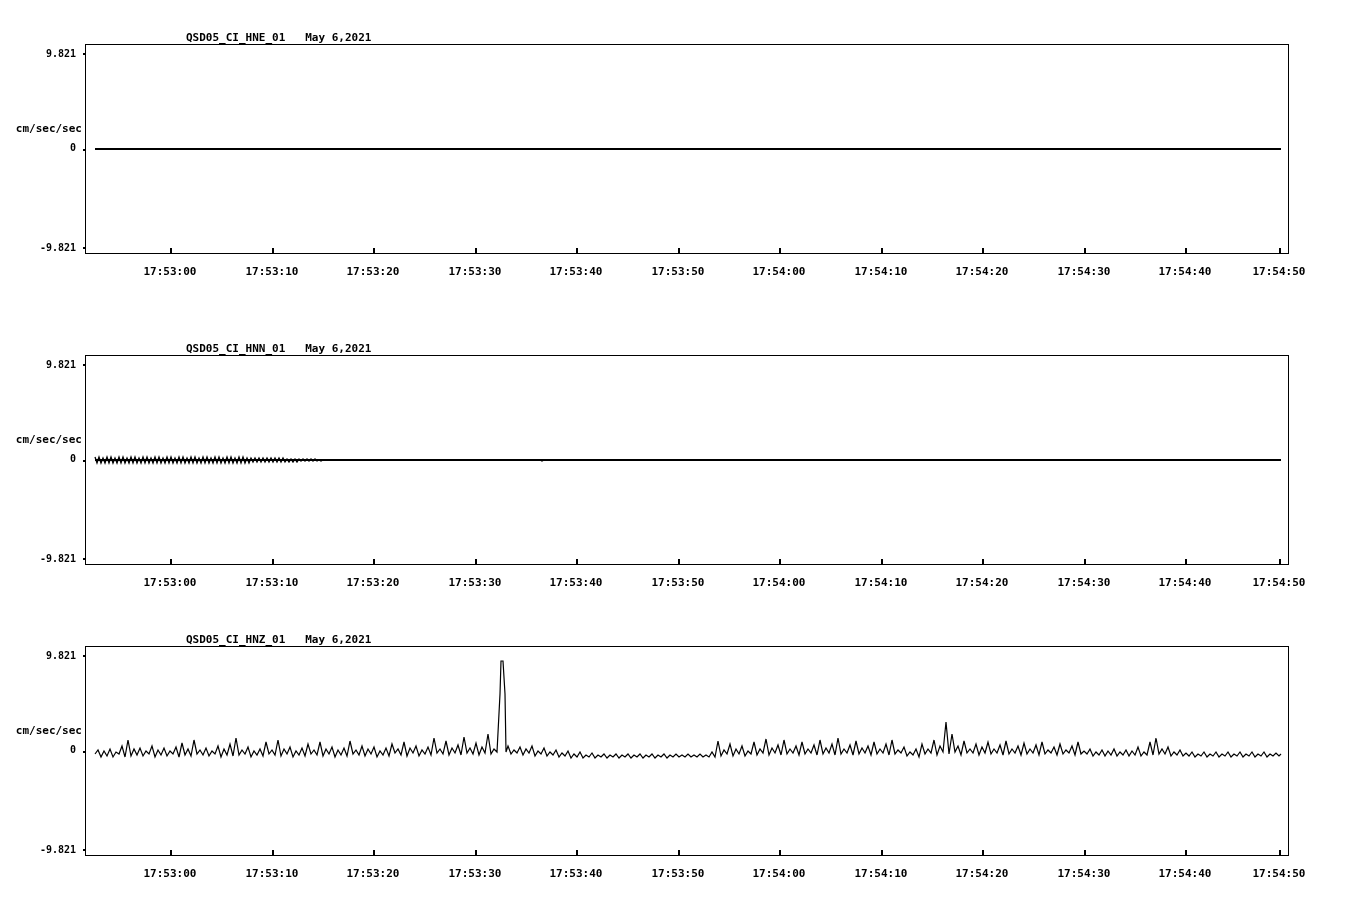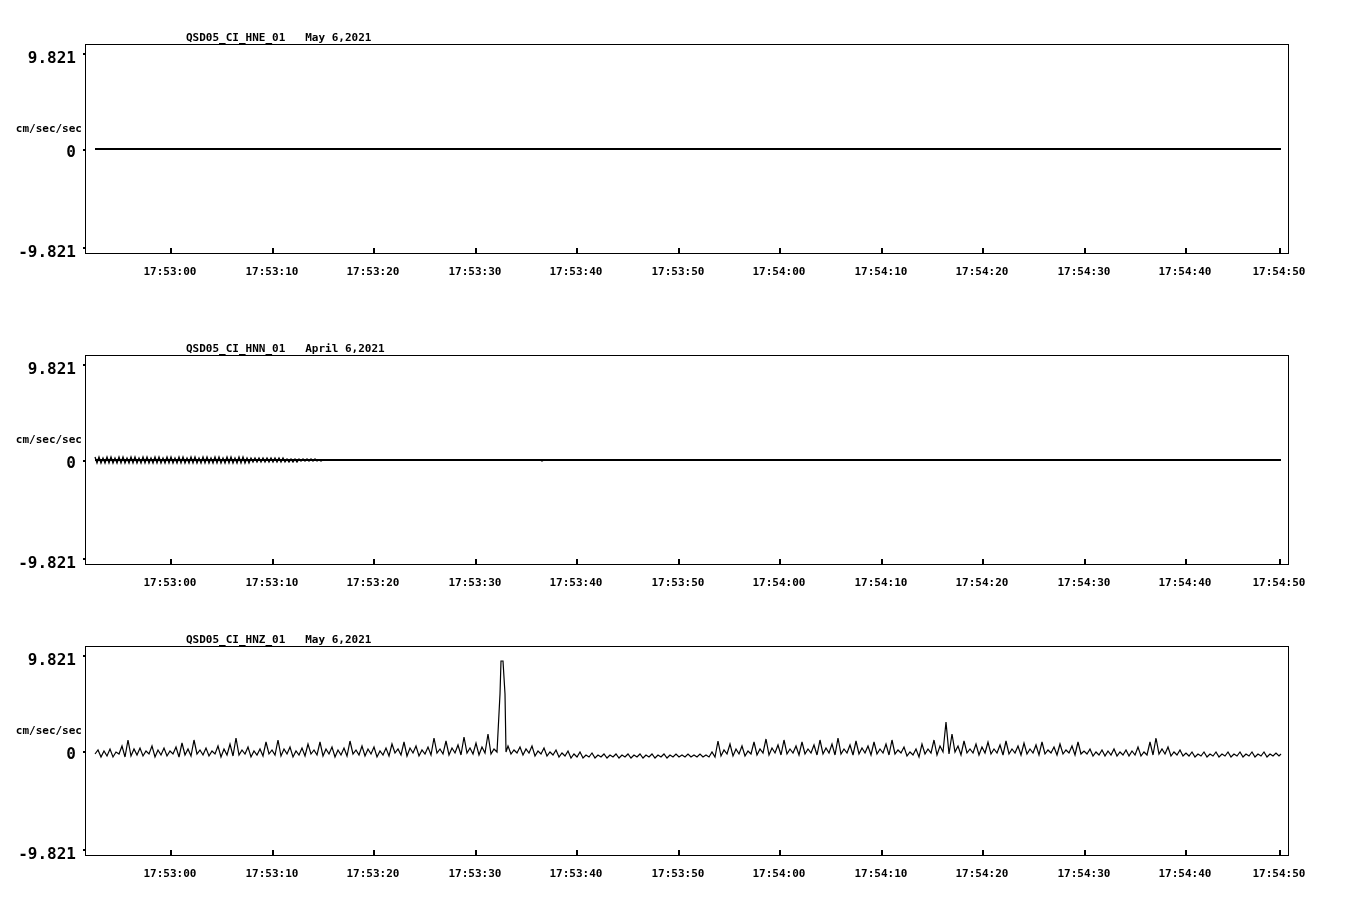--- a/index.html
+++ b/index.html
@@ -37,21 +37,21 @@
   .ylabel {
     position: absolute;
     font-size: 11px;
     font-weight: bold;
     font-family: "DejaVu Sans Mono", monospace;
     text-align: right;
     white-space: pre;
   }
   .ytick-label {
     position: absolute;
-    font-size: 16px;
+    font-size: 10px;
     font-weight: bold;
     font-family: "DejaVu Sans Mono", monospace;
     text-align: right;
     white-space: pre;
   }
   .ytick-mark {
     position: absolute;
     background: #000;
     height: 1.5px;
     width: 7px;
@@ -121,21 +121,21 @@
     <div class="xtick-label" style="left:729px;top:265px;width:100px;">17:54:00</div>
     <div class="xtick-label" style="left:831px;top:265px;width:100px;">17:54:10</div>
     <div class="xtick-label" style="left:932px;top:265px;width:100px;">17:54:20</div>
     <div class="xtick-label" style="left:1034px;top:265px;width:100px;">17:54:30</div>
     <div class="xtick-label" style="left:1135px;top:265px;width:100px;">17:54:40</div>
     <div class="xtick-label" style="left:1229px;top:265px;width:100px;">17:54:50</div>
   </div>
 </div>
 
 <div class="panel" style="top:305px;height:300px;">
-  <div class="plot-title" style="left:186px;top:37px;">QSD05_CI_HNN_01   April 6,2021</div>
+  <div class="plot-title" style="left:186px;top:37px;">QSD05_CI_HNN_01   May 6,2021</div>
   <div class="ylabel" style="left:2px;top:128px;width:80px;">cm/sec/sec</div>
 
   <div class="ytick-label" style="left:0px;top:54px;width:76px;">9.821</div>
   <div class="ytick-label" style="left:0px;top:148px;width:76px;">0</div>
   <div class="ytick-label" style="left:0px;top:248px;width:76px;">-9.821</div>
 
   <div class="ytick-mark" style="left:83px;top:59px;"></div>
   <div class="ytick-mark" style="left:83px;top:155px;"></div>
   <div class="ytick-mark" style="left:83px;top:253px;"></div>
 

